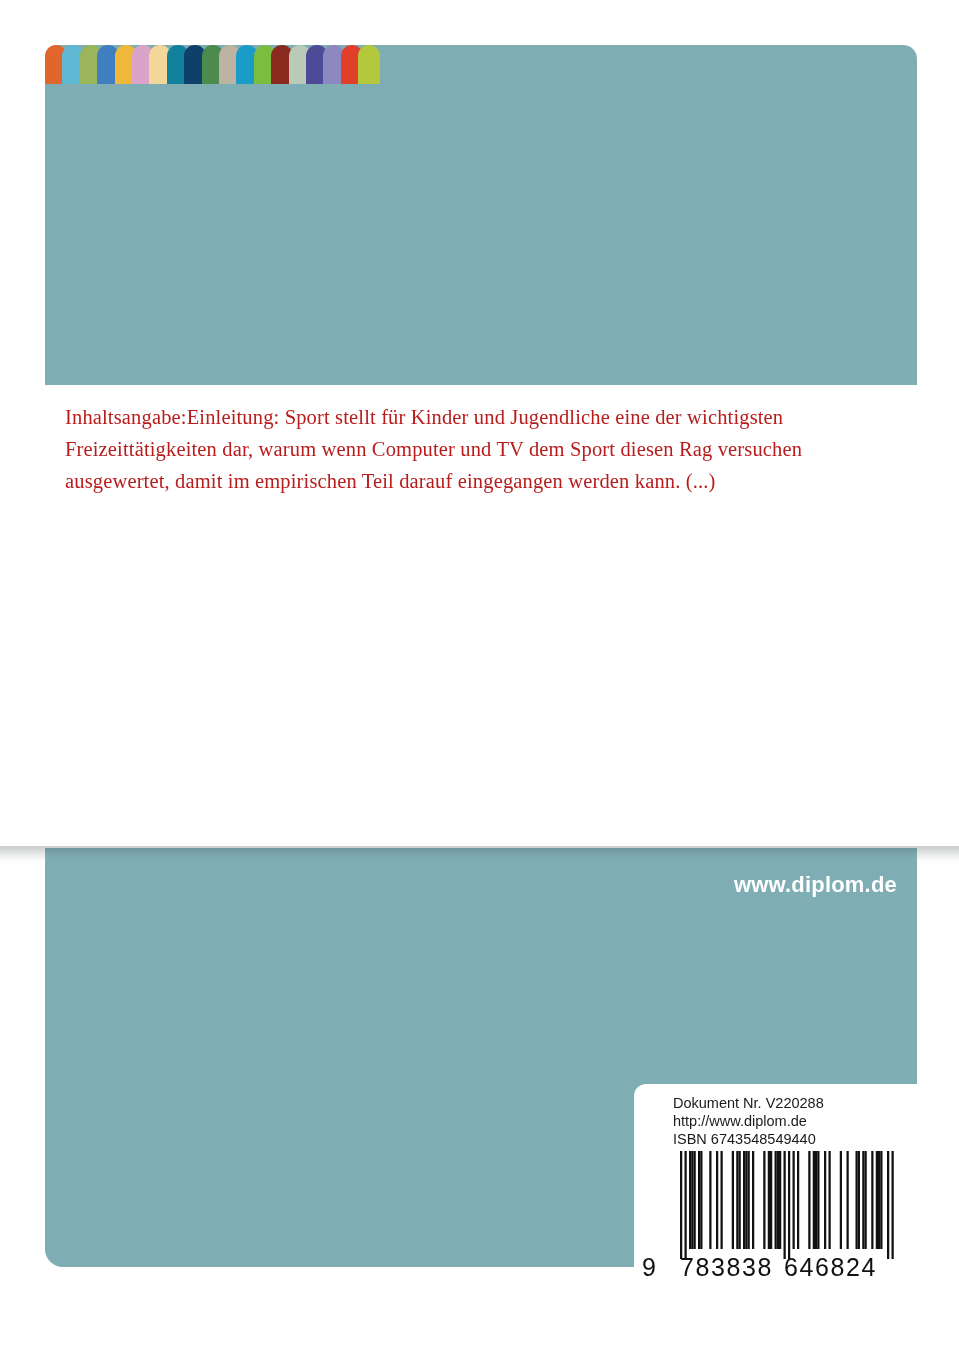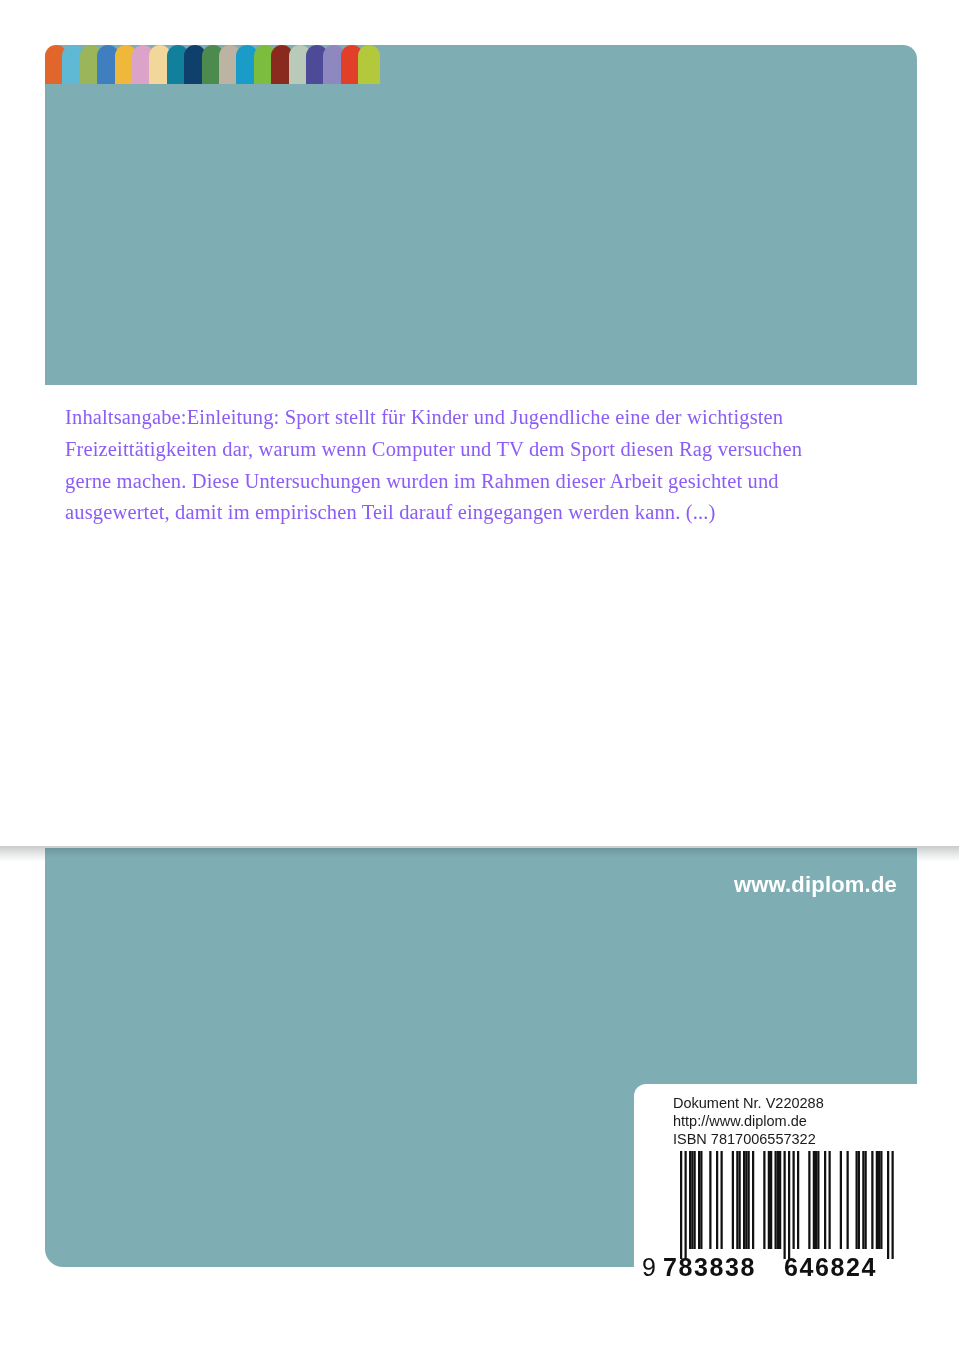--- a/index.html
+++ b/index.html
@@ -16,21 +16,21 @@
   .tab-strip {
     position: absolute; left: 45px; top: 45px; height: 40px; width: 340px;
   }
   .tab {
     position: absolute; top: 0; width: 22px; height: 39px;
     border-top-left-radius: 11px; border-top-right-radius: 11px;
   }
   .body-text {
     position: absolute; left: 65px; top: 402px; width: 830px;
     font-family: "Liberation Serif", "DejaVu Serif", serif;
-    font-size: 20.5px; line-height: 31.8px; color: #8b5cf6;
+    font-size: 20.5px; line-height: 31.8px; color: #b91c1c;
     letter-spacing: 0.15px;
   }
   .body-text .line { display: block; white-space: nowrap; }
   .divider-shadow {
     position: absolute; left: 0; top: 846px; width: 959px; height: 16px;
     background: linear-gradient(to bottom, #c9cccc 0%, #eceeee 60%, #ffffff 100%);
   }
   .bottom-panel {
     position: absolute; left: 45px; top: 848px; width: 872px; height: 419px;
     background: #7fadb4;
@@ -85,35 +85,34 @@
     <div class="tab" style="left: 243.6px; background: rgb(185, 203, 184); z-index: 15;"></div>
     <div class="tab" style="left: 261px; background: rgb(77, 74, 151); z-index: 16;"></div>
     <div class="tab" style="left: 278.4px; background: rgb(142, 136, 192); z-index: 17;"></div>
     <div class="tab" style="left: 295.8px; background: rgb(226, 63, 42); z-index: 18;"></div>
     <div class="tab" style="left: 313.2px; background: rgb(179, 200, 58); z-index: 19;"></div>
   </div>
 
 <div class="body-text">
   <span class="line">Inhaltsangabe:Einleitung: Sport stellt für Kinder und Jugendliche eine der wichtigsten</span>
   <span class="line">Freizeittätigkeiten dar, warum wenn Computer und TV dem Sport diesen Rag versuchen</span>
-  <span class="line">gerne machen. Diese Untersuchungen wurden im Rahmen dieser Arbeit gesichtet und</span>
   <span class="line">ausgewertet, damit im empirischen Teil darauf eingegangen werden kann. (...)</span>
 </div>
 
 <div class="divider-shadow"></div>
 
 <div class="bottom-panel">
   <div class="site-url">www.diplom.de</div>
 </div>
 
 <div class="barcode-box">
   <div class="barcode-info">
     <div>Dokument Nr. V220288</div>
     <div>http://www.diplom.de</div>
-    <div>ISBN 7817006557322</div>
+    <div>ISBN 6743548549440</div>
   </div>
   <svg class="barcode-svg" id="barcodeSvg" width="230" height="130">
       <rect x="8.00" y="0" width="2.25" height="108" fill="#111"></rect>
       <rect x="12.50" y="0" width="2.25" height="108" fill="#111"></rect>
       <rect x="17.00" y="0" width="2.25" height="98" fill="#111"></rect>
       <rect x="19.25" y="0" width="2.25" height="98" fill="#111"></rect>
       <rect x="21.50" y="0" width="2.25" height="98" fill="#111"></rect>
       <rect x="26.00" y="0" width="2.25" height="98" fill="#111"></rect>
       <rect x="28.25" y="0" width="2.25" height="98" fill="#111"></rect>
       <rect x="37.25" y="0" width="2.25" height="98" fill="#111"></rect>
@@ -149,15 +148,15 @@
       <rect x="190.25" y="0" width="2.25" height="98" fill="#111"></rect>
       <rect x="192.50" y="0" width="2.25" height="98" fill="#111"></rect>
       <rect x="199.25" y="0" width="2.25" height="98" fill="#111"></rect>
       <rect x="203.75" y="0" width="2.25" height="98" fill="#111"></rect>
       <rect x="206.00" y="0" width="2.25" height="98" fill="#111"></rect>
       <rect x="208.25" y="0" width="2.25" height="98" fill="#111"></rect>
       <rect x="215.00" y="0" width="2.25" height="108" fill="#111"></rect>
       <rect x="219.50" y="0" width="2.25" height="108" fill="#111"></rect>
     </svg>
   <div class="barcode-digits" style="left:8px;">9</div>
-  <div class="barcode-digits" style="left:29px;font-weight:bold;">783838</div>
-  <div class="barcode-digits" style="left:150px;font-weight:bold;">646824</div>
+  <div class="barcode-digits" style="left:46px;">783838</div>
+  <div class="barcode-digits" style="left:150px;">646824</div>
 </div>
 
 </body></html>

